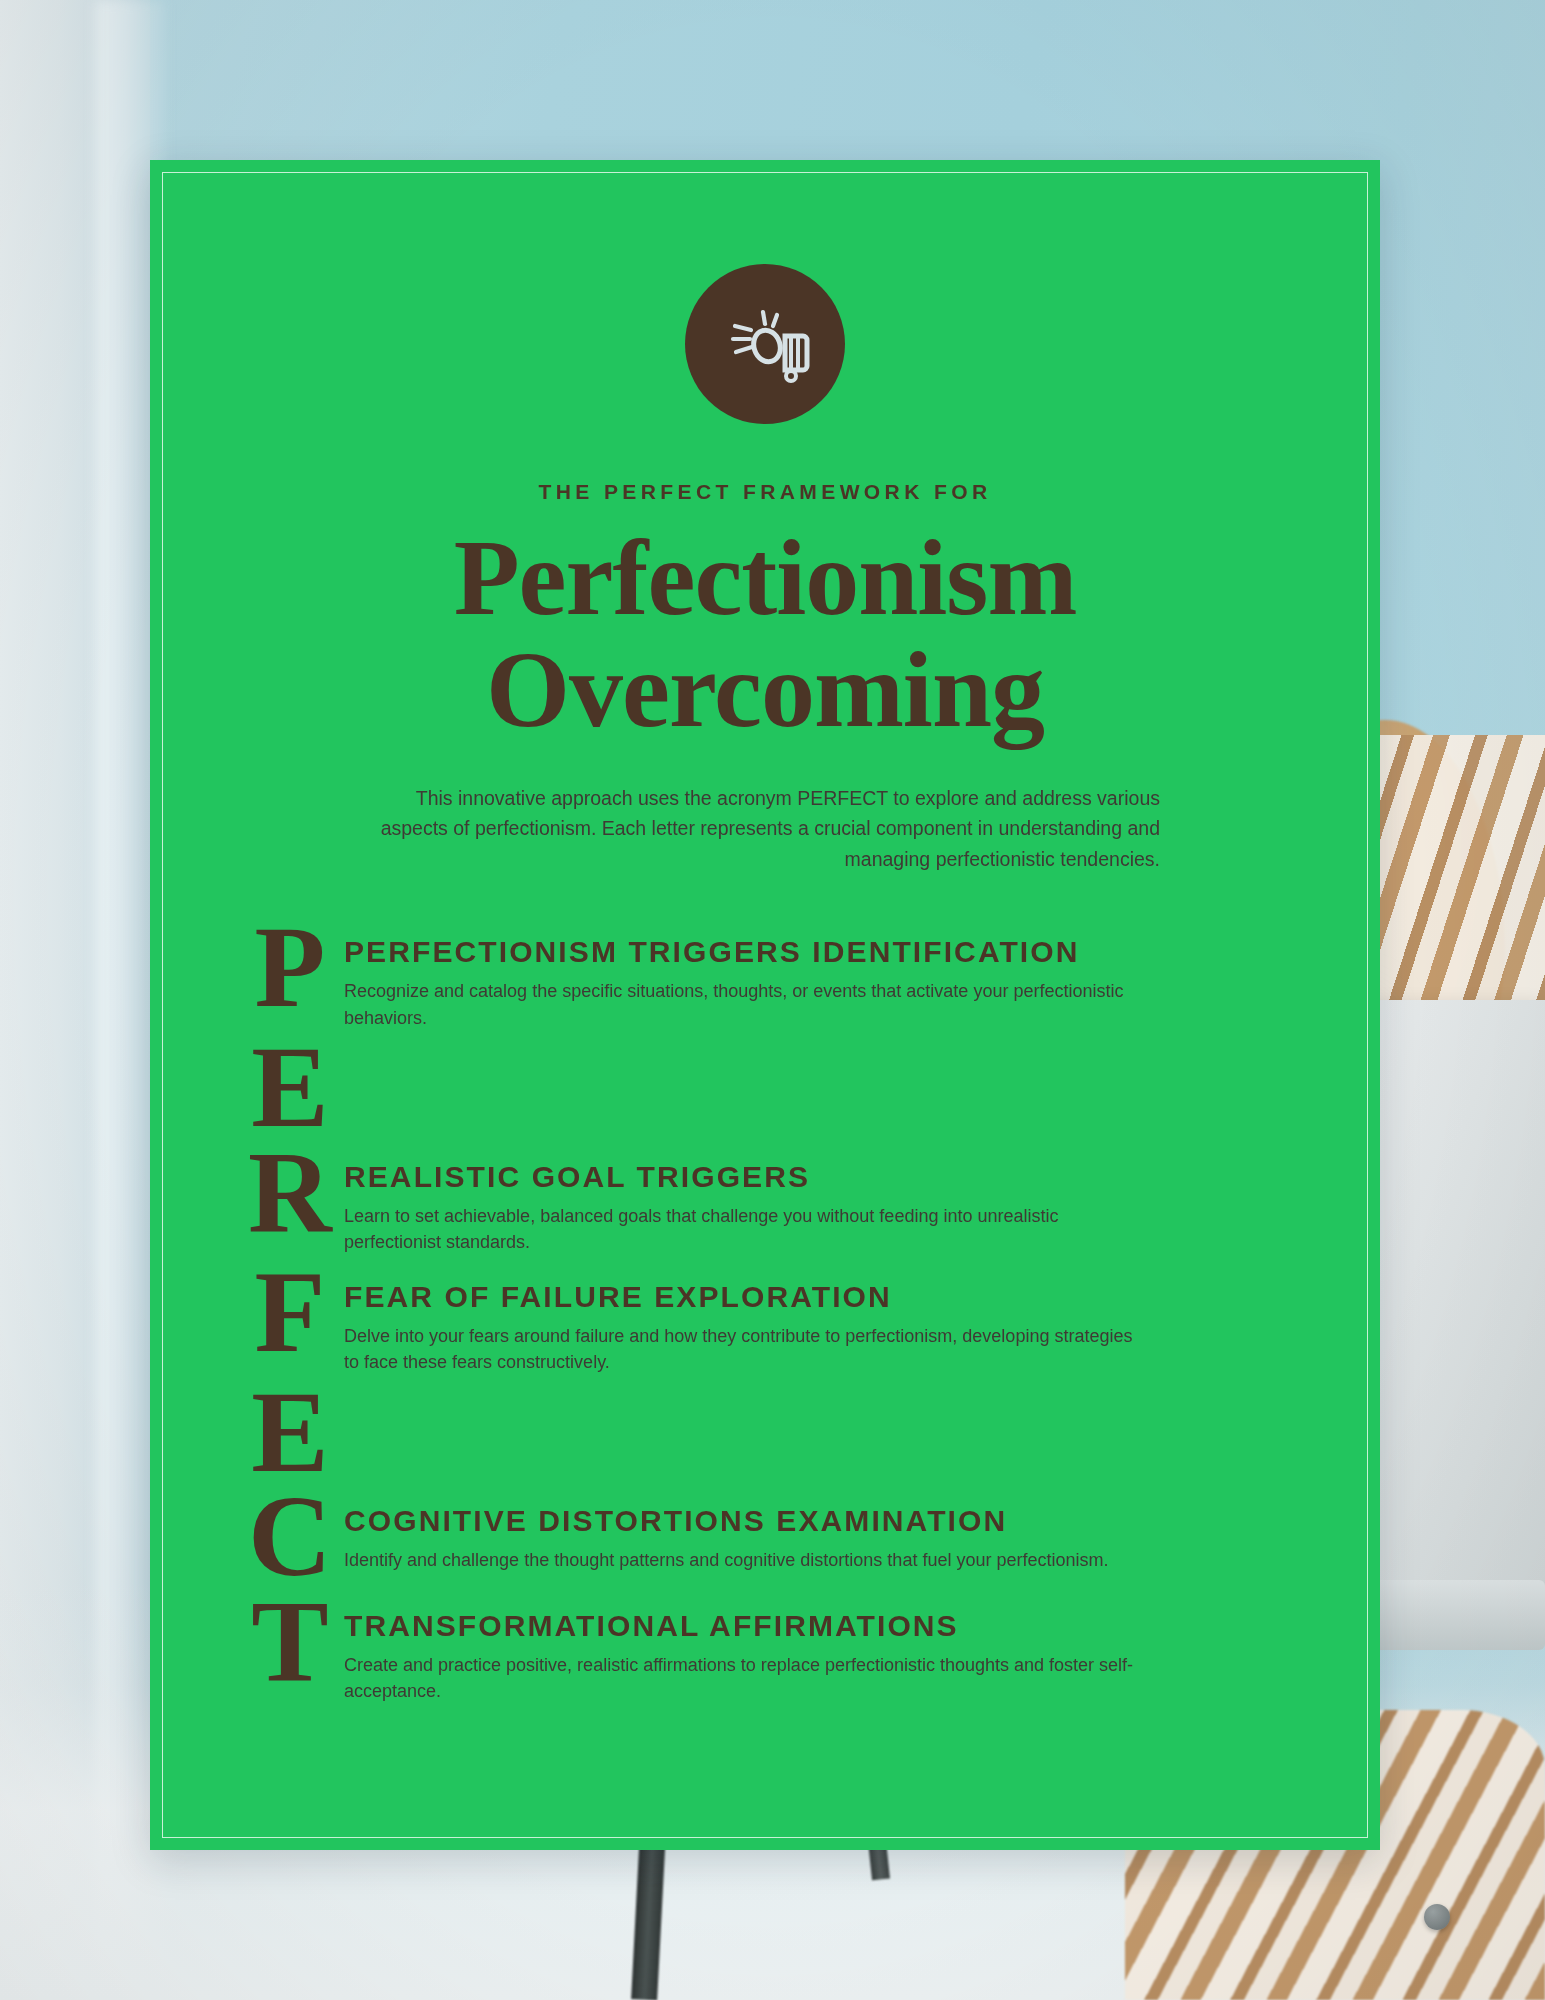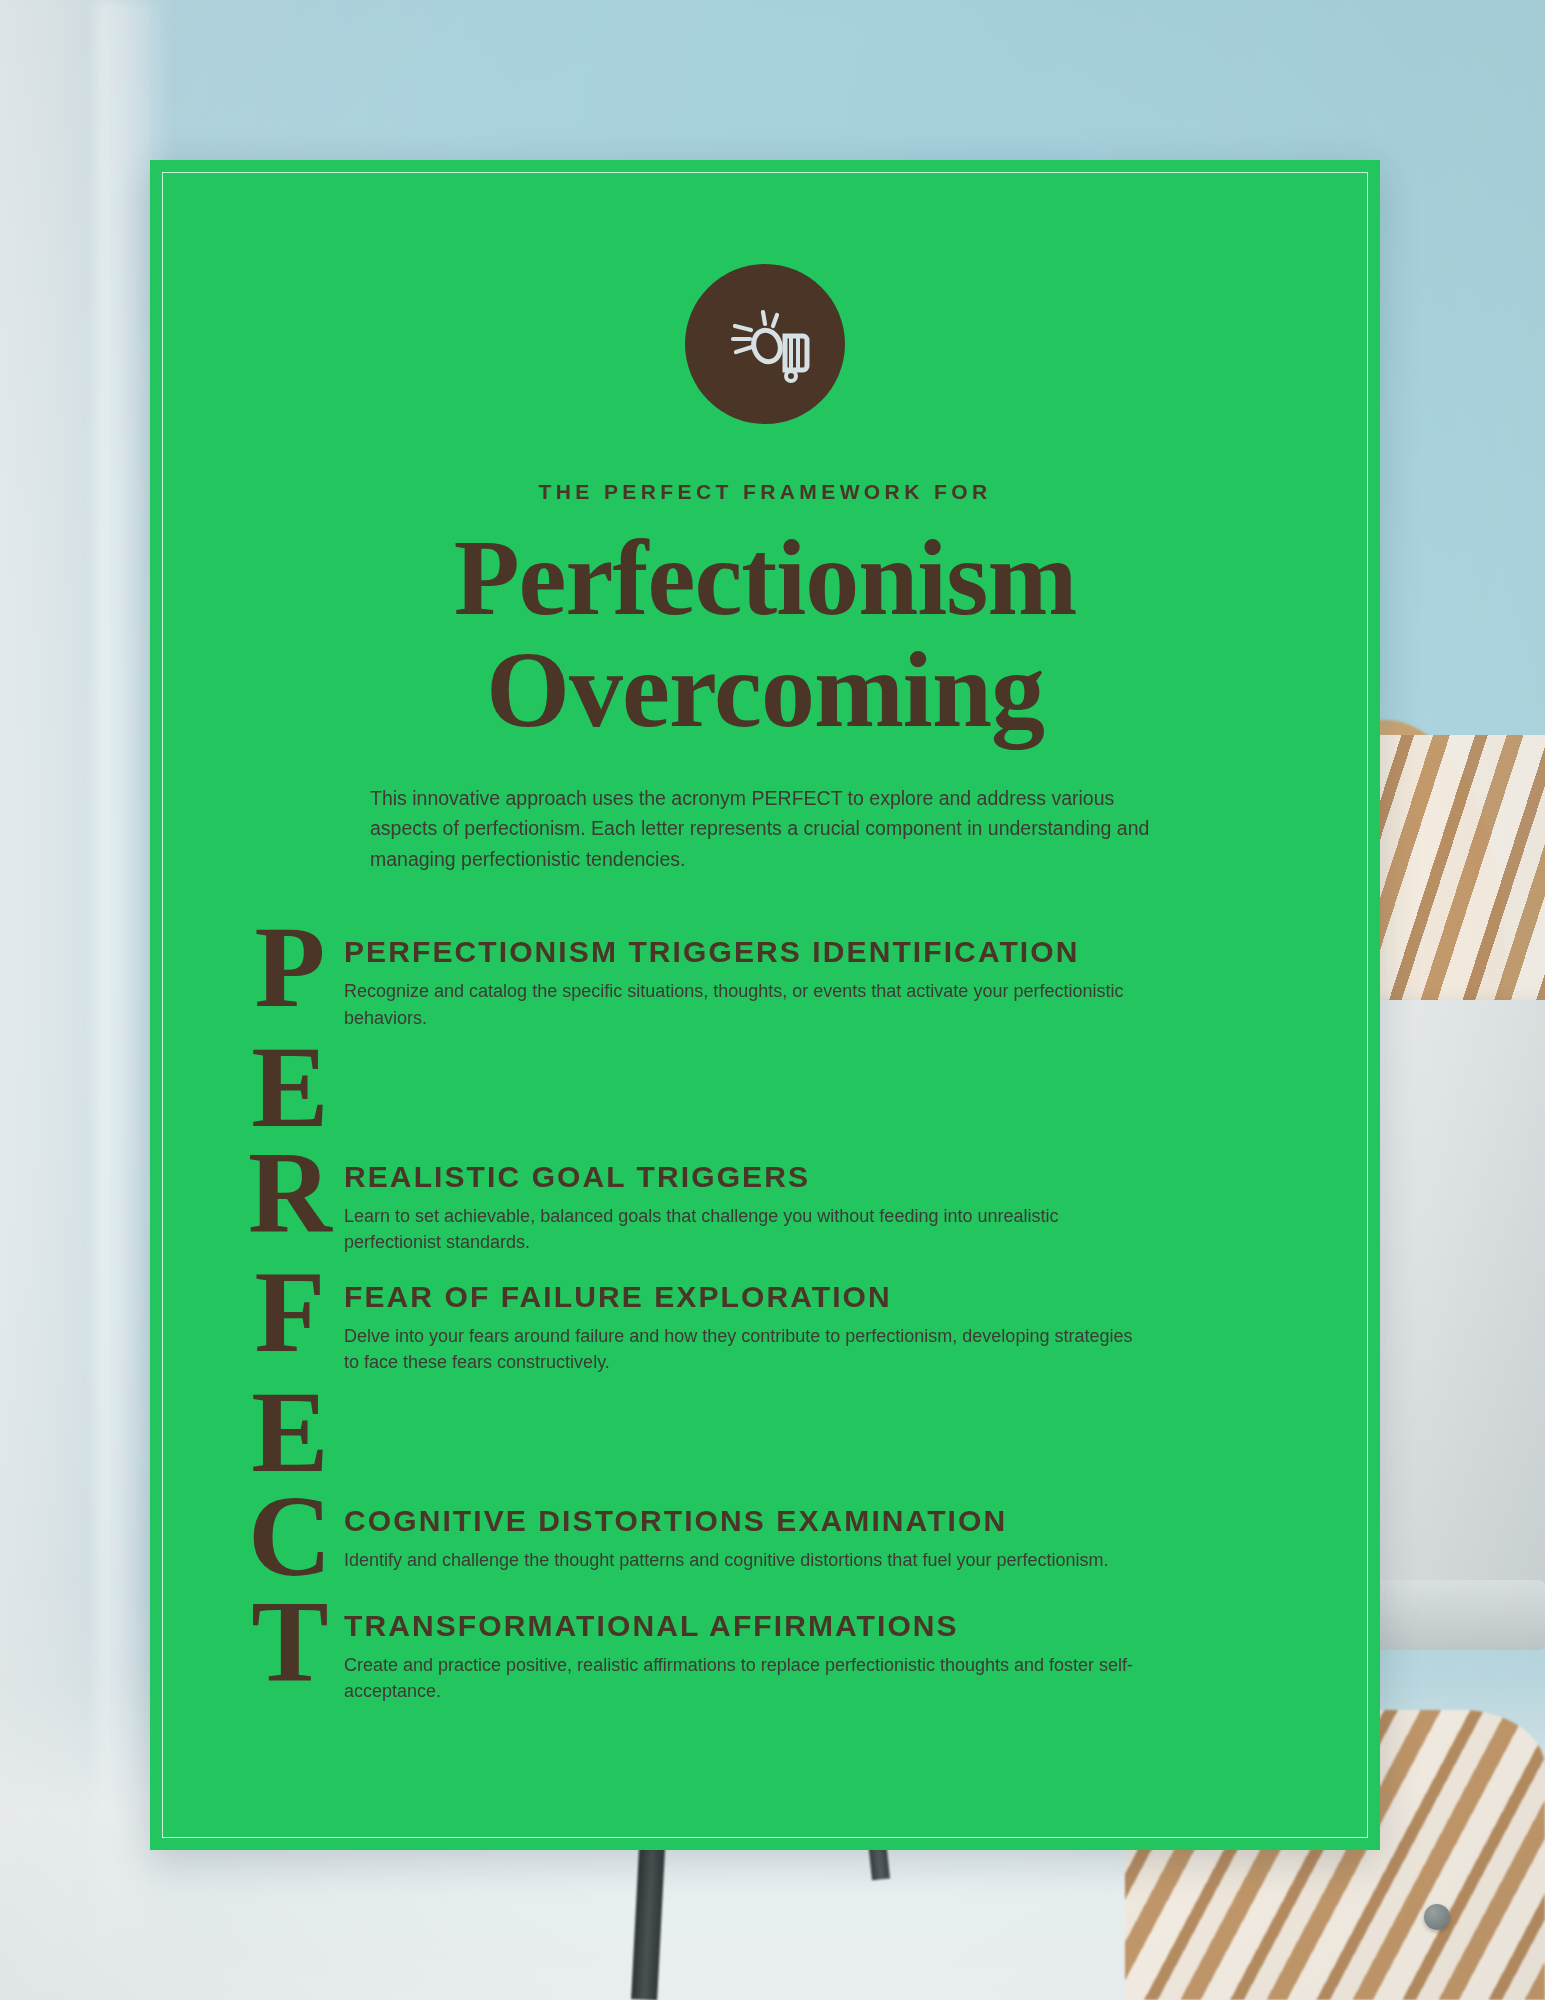--- a/index.html
+++ b/index.html
@@ -198,21 +198,21 @@
     font-family: "Liberation Serif", serif;
     font-weight: bold;
     font-size: 108px;
     line-height: 1.04;
     letter-spacing: -1px;
   }
 
   .intro {
     margin: 36px auto 0 auto;
     width: 790px;
-    text-align: left;
+    text-align: right;
     color: #3f3a34;
     font-size: 19.5px;
     line-height: 1.58;
   }
 
   
   .acronym-list {
     margin-top: 56px;
   }
   .acronym-row {

